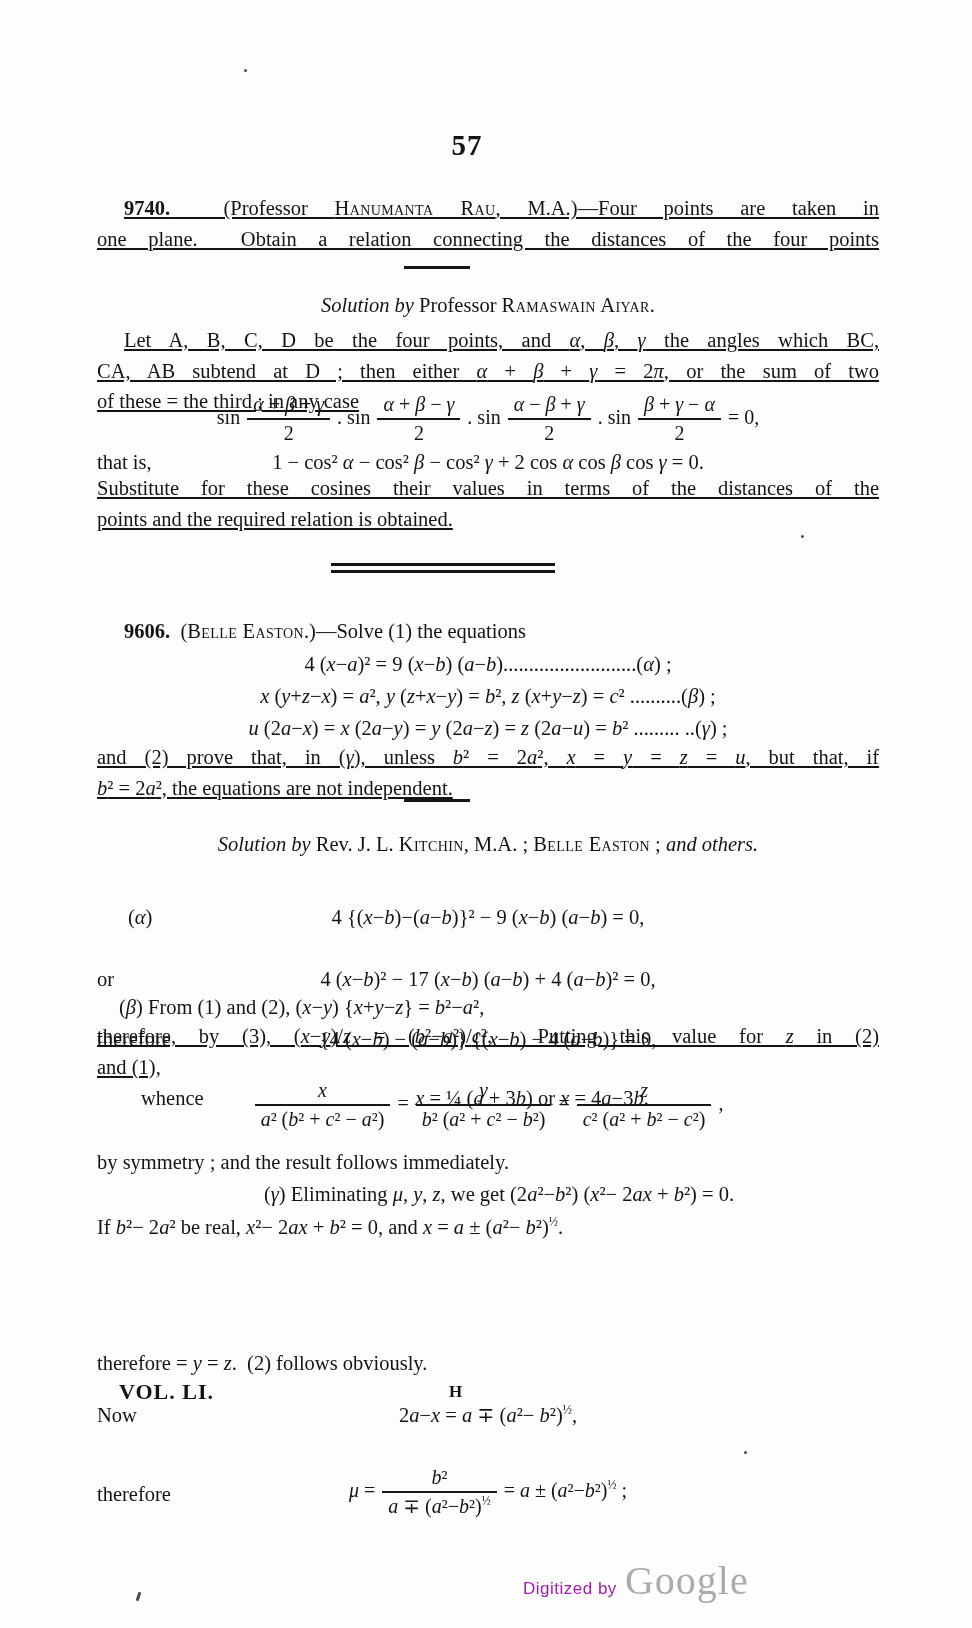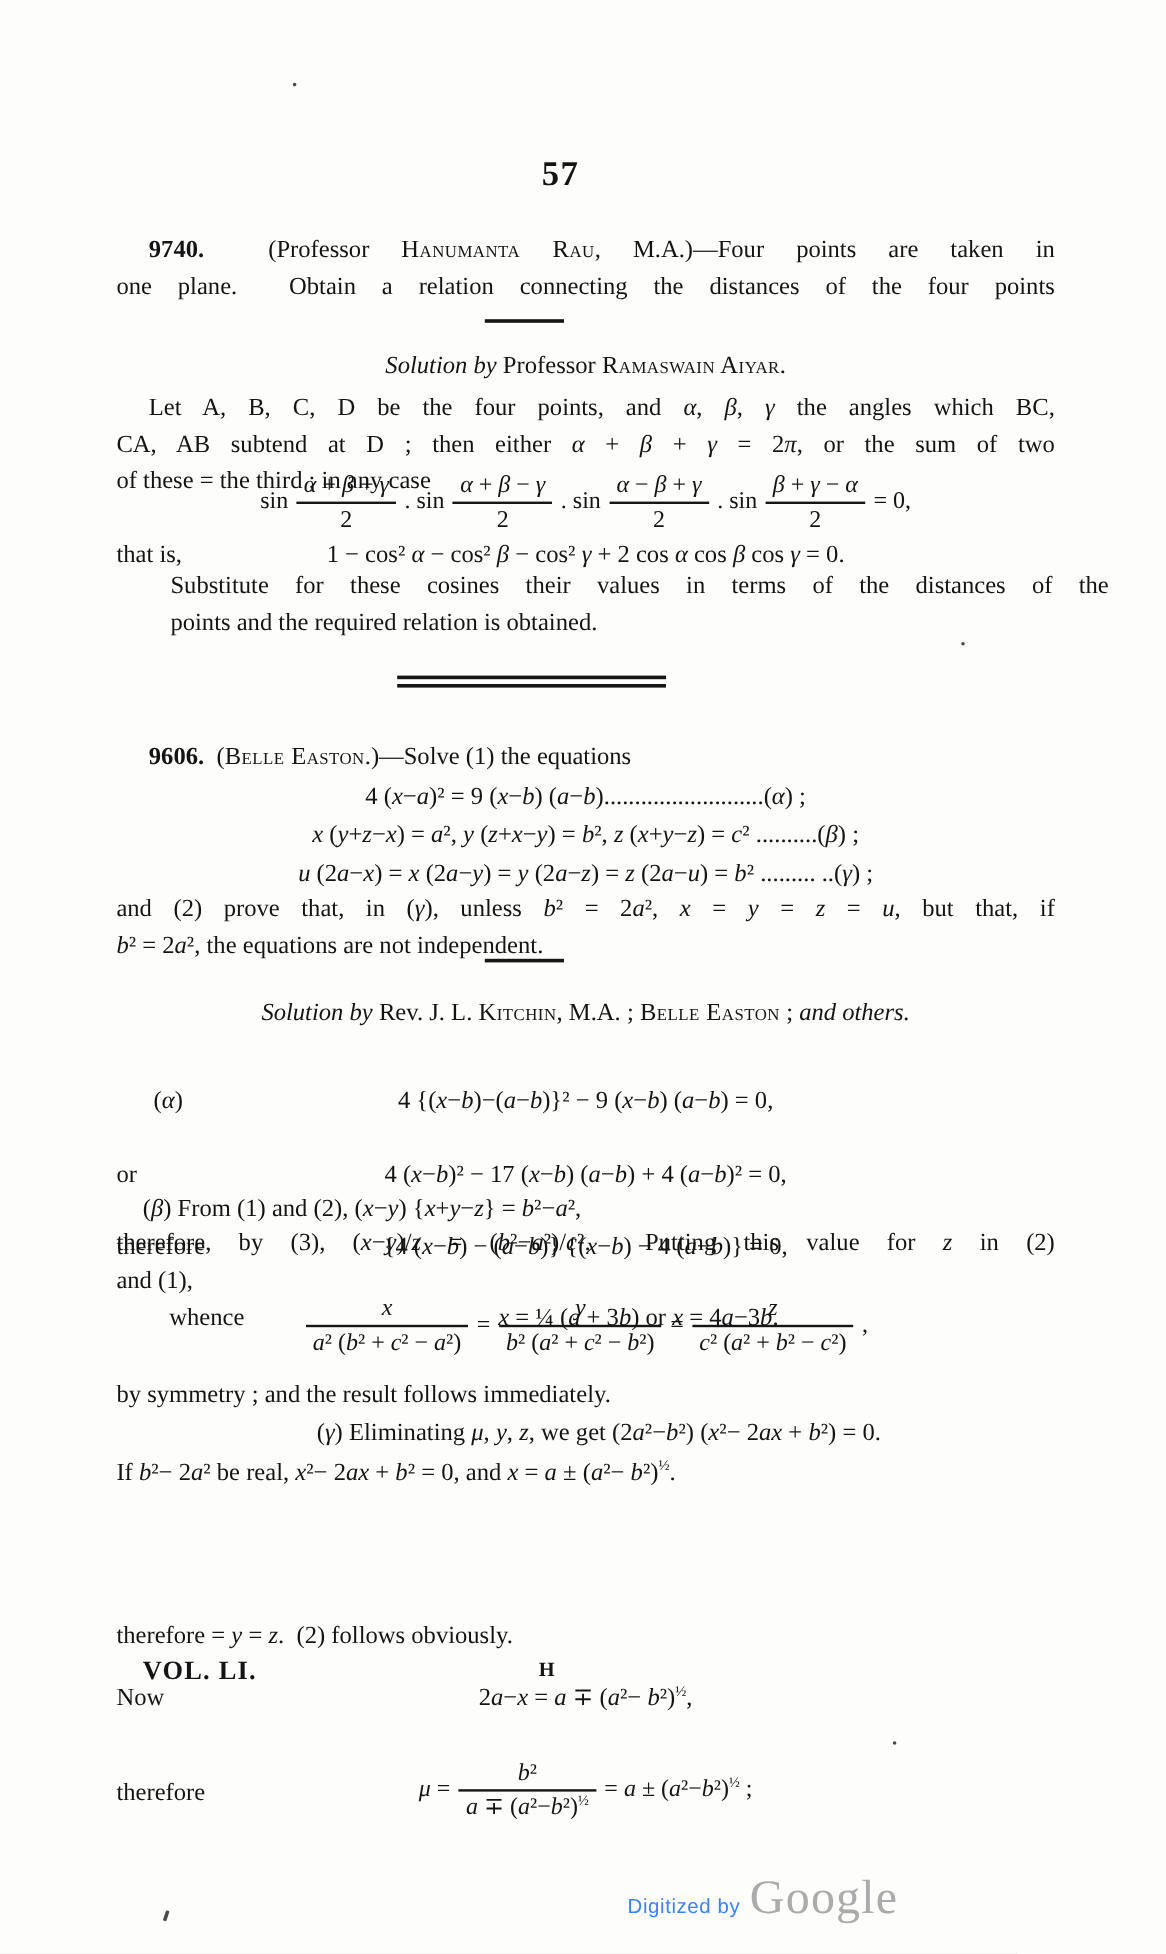--- a/index.html
+++ b/index.html
@@ -9,38 +9,38 @@
     font-family:"Liberation Serif","DejaVu Serif",serif;
     font-size:20.5px;line-height:30.5px;
   }
   .abs{position:absolute;}
   .col{left:97px;width:782px;}
   .center{text-align:center;}
   .sc{font-variant:small-caps;letter-spacing:.4px;}
   i{font-style:italic;}
   sup{font-size:.6em;line-height:0;}
   
-  .jl{display:block;text-align:justify;text-align-last:justify;}
+  .jl{display:block;text-align:justify;text-align-last:justify;text-decoration:underline;}
   .jl.last{text-align-last:auto;}
   .indent .jl:first-child{text-indent:27px;}
   
   .frac{display:inline-block;vertical-align:middle;text-align:center;line-height:1.25;margin:0 2px;}
   .frac .num{display:block;padding:0 6px 1px;border-bottom:2px solid #161616;}
   .frac .den{display:block;padding:1px 6px 0;}
   
   .eqrow{position:relative;}
   .rowlab{position:absolute;left:0;top:0;}
   .rowlab.ind{left:31px;}
   
   .rule{position:absolute;background:#161616;}
   .dblrule div{height:3px;background:#161616;}
   .dblrule div + div{margin-top:4px;}
   
   .wm{display:flex;align-items:baseline;color:#b5b5b5;}
-  .wm .pre{font-family:"Liberation Sans","DejaVu Sans",sans-serif;font-size:17px;letter-spacing:.5px;margin-right:8px;color:#3b82f6;}
+  .wm .pre{font-family:"Liberation Sans","DejaVu Sans",sans-serif;font-size:17px;letter-spacing:.5px;margin-right:8px;color:#a21caf;}
   .wm .brand{font-size:40px;line-height:40px;color:#ababab;letter-spacing:1px;}
   .speck{position:absolute;background:#4a4a4a;border-radius:50%;}
 </style>
 </head>
 <body>
 
 <div class="page">
 
   <div class="speck" style="left:244px;top:69px;width:3px;height:3px;"></div>
   <div class="speck" style="left:801px;top:535px;width:3px;height:3px;"></div>
@@ -64,21 +64,21 @@
       <span class="jl last">of these = the third ;  in any case</span>
     </div>
 
   <div class="abs col center" style="top:392px;font-size:20px;">sin <span class="frac"><span class="num"><i>α</i> + <i>β</i> + <i>γ</i></span><span class="den">2</span></span> . sin <span class="frac"><span class="num"><i>α</i> + <i>β</i> − <i>γ</i></span><span class="den">2</span></span> . sin <span class="frac"><span class="num"><i>α</i> − <i>β</i> + <i>γ</i></span><span class="den">2</span></span> . sin <span class="frac"><span class="num"><i>β</i> + <i>γ</i> − <i>α</i></span><span class="den">2</span></span> = 0,</div>
 
   <div class="abs col eqrow" style="top:447px;">
     <span class="rowlab">that is,</span>
     <div class="center">1 − cos² <i>α</i> − cos² <i>β</i> − cos² <i>γ</i> + 2 cos <i>α</i> cos <i>β</i> cos <i>γ</i> = 0.</div>
   </div>
 
-  <div class="abs col" style="top:473px;margin-left:45px;">
+  <div class="abs col" style="top:473px;">
       <span class="jl">Substitute  for  these  cosines  their  values  in  terms  of  the  distances  of  the</span>
       <span class="jl last">points and the required relation is obtained.</span>
     </div>
 
   <div class="abs dblrule" style="left:331px;top:563px;width:224px;">
     <div></div>
       <div></div>
   </div>
 
   <div class="abs col" style="top:616px;text-indent:27px;"><b>9606.</b>&nbsp; (<span class="sc">Belle Easton</span>.)—Solve (1) the equations</div>

